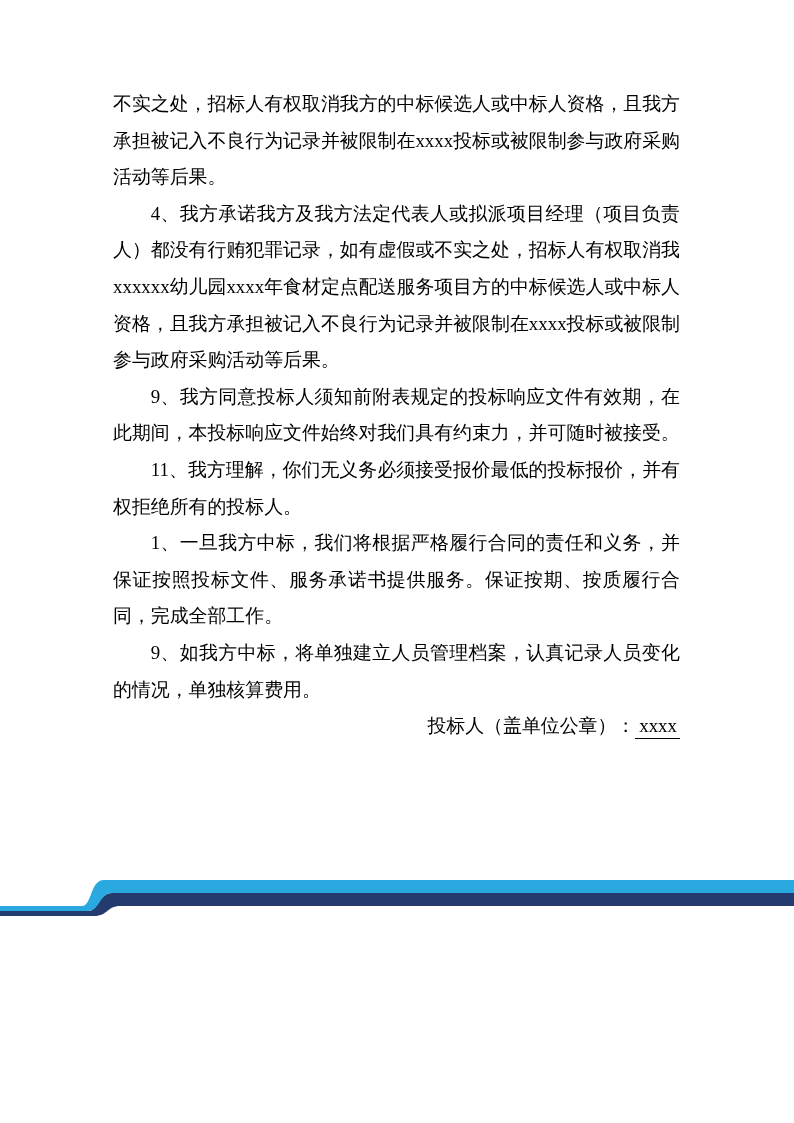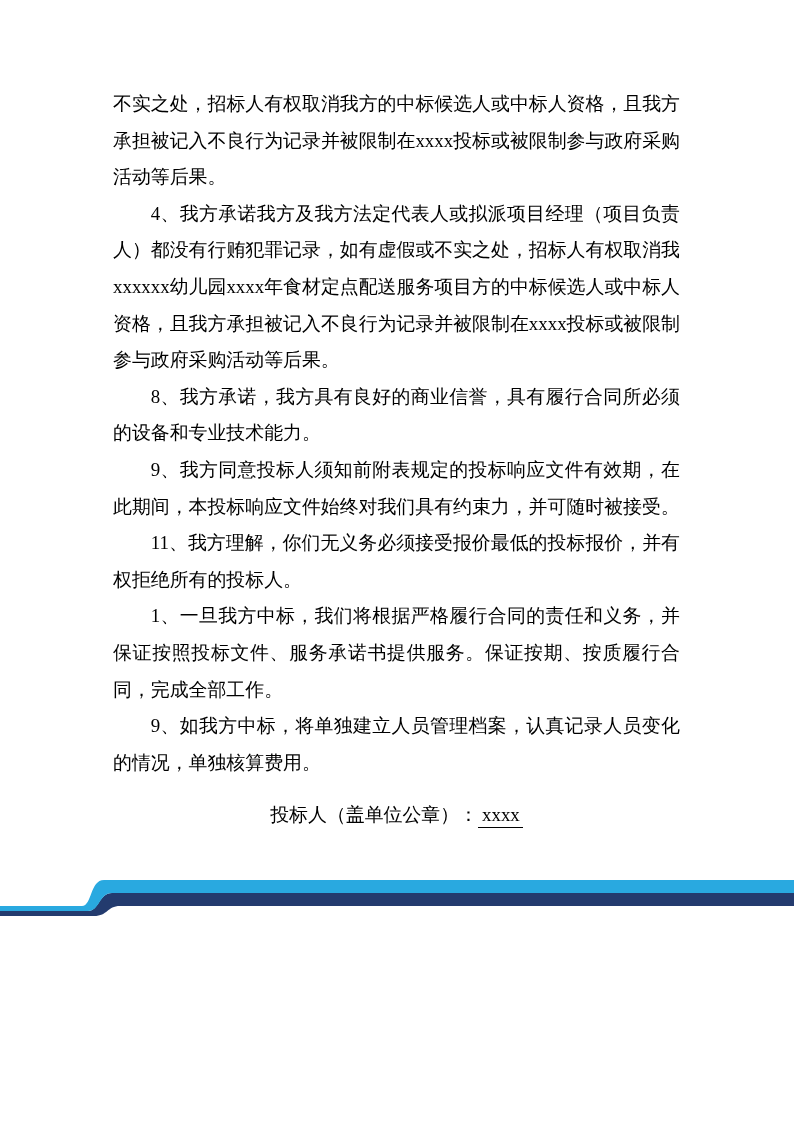--- a/index.html
+++ b/index.html
@@ -22,22 +22,22 @@
     top: 86px;
     width: 567px;
     font-size: 18.9px;
     line-height: 36.6px;
     text-align: justify;
     text-justify: inter-ideograph;
   }
   .para { margin: 0; }
   .para.indent { text-indent: 2em; }
   .sig-line {
-    text-align: center;
-    margin: 16px;
+    text-align: right;
+    margin: 0;
   }
   .u {
     border-bottom: 1.5px solid #000000;
     padding-bottom: 2px;
   }
   .sig-value {
     padding-left: 4px;
     padding-right: 3px;
   }
   .footer-pagenum {
@@ -61,21 +61,20 @@
   }
 </style>
 </head>
 <body>
 
 <div class="page">
 
   <div class="content">
     <p class="para">不实之处，招标人有权取消我方的中标候选人或中标人资格，且我方承担被记入不良行为记录并被限制在xxxx投标或被限制参与政府采购活动等后果。</p>
     <p class="para indent">4、我方承诺我方及我方法定代表人或拟派项目经理（项目负责人）都没有行贿犯罪记录，如有虚假或不实之处，招标人有权取消我xxxxxx幼儿园xxxx年食材定点配送服务项目方的中标候选人或中标人资格，且我方承担被记入不良行为记录并被限制在xxxx投标或被限制参与政府采购活动等后果。</p>
-    <p class="para indent">8、我方承诺，我方具有良好的商业信誉，具有履行合同所必须的设备和专业技术能力。</p>
     <p class="para indent">9、我方同意投标人须知前附表规定的投标响应文件有效期，在此期间，本投标响应文件始终对我们具有约束力，并可随时被接受。</p>
     <p class="para indent">11、我方理解，你们无义务必须接受报价最低的投标报价，并有权拒绝所有的投标人。</p>
     <p class="para indent">1、一旦我方中标，我们将根据严格履行合同的责任和义务，并保证按照投标文件、服务承诺书提供服务。保证按期、按质履行合同，完成全部工作。</p>
     <p class="para indent">9、如我方中标，将单独建立人员管理档案，认真记录人员变化的情况，单独核算费用。</p>
 
     <p class="sig-line">
       <span>投标人（盖单位公章）：</span><span class="u sig-value">xxxx</span>
     </p>
   </div>
 

